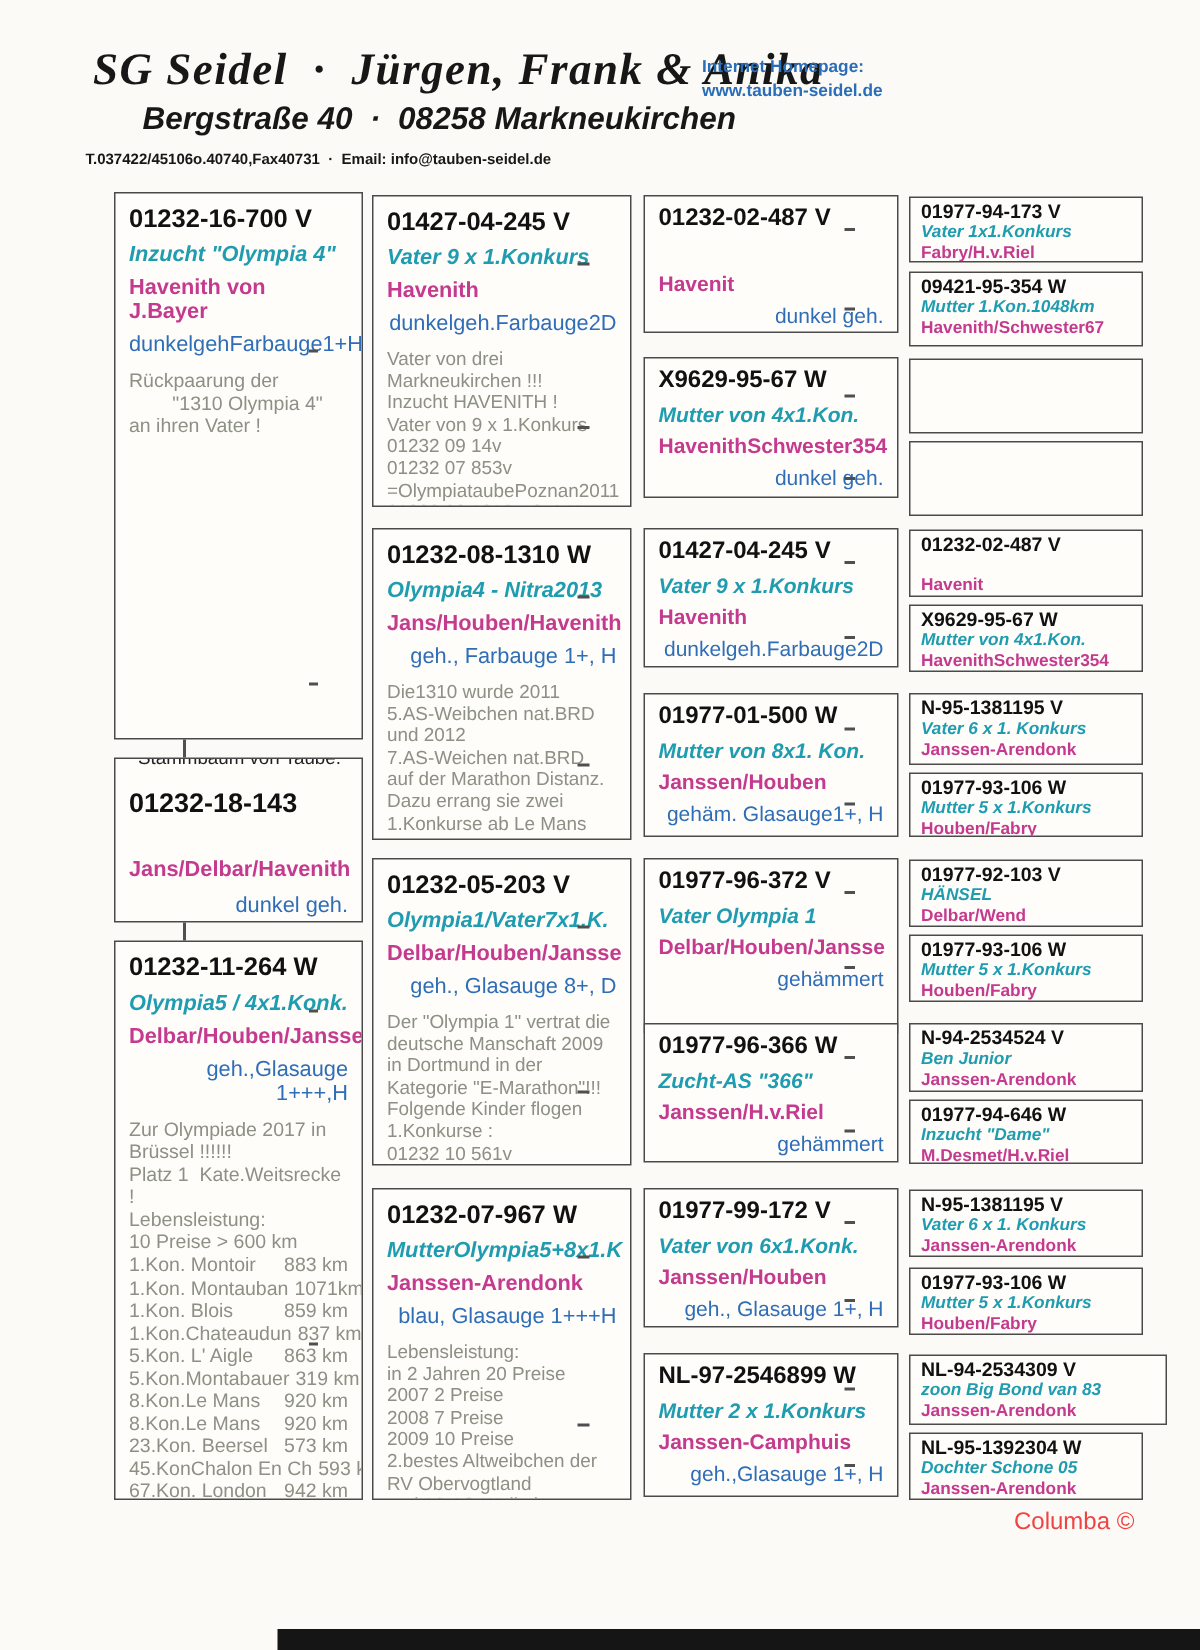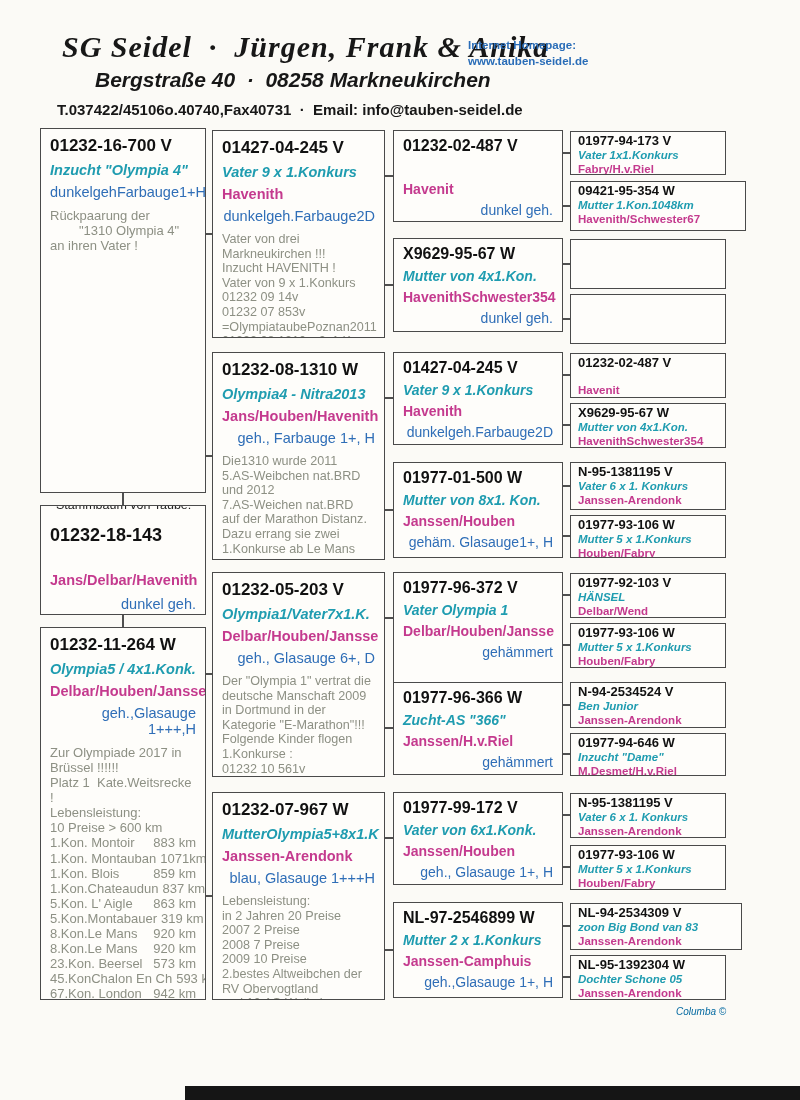--- a/index.html
+++ b/index.html
@@ -19,26 +19,26 @@
   .hdr-home{
     position:absolute;left:468px;top:38px;
     font-size:11.5px;font-weight:bold;color:#2a6db8;line-height:1.35;
   }
   .hdr-addr{
     position:absolute;left:95px;top:68px;
     font-style:italic;font-weight:bold;font-size:21px;color:#171717;white-space:pre;
   }
   .hdr-contact{
     position:absolute;left:57px;top:101px;
-    font-weight:bold;font-size:15px;color:#171717;white-space:pre;
+    font-weight:bold;font-size:10px;color:#171717;white-space:pre;
   }
   
   .card{
     position:absolute;background:#fefdfa;border:1px solid #4a4a4a;
-    box-sizing:border-box;overflow:hidden;
+    box-sizing:border-box;overflow:hidden;margin-left:36px;
   }
   .g1,.g2{padding:7px 9px 5px 9px;}
   .g3{padding:6px 9px 4px 9px;}
   .g4{padding:2px 7px 1px 7px;}
   .ring{font-weight:bold;color:#111;}
   .title{font-style:italic;font-weight:bold;color:#1f9cb0;}
   .strain{font-weight:bold;color:#c43a8e;}
   .desc{color:#2f6eb7;text-align:right;}
   .g1 .ring,.g2 .ring{font-size:17px;}
   .g1 .title,.g1 .strain,.g1 .desc,
@@ -61,37 +61,38 @@
   .subject .strain{margin-top:26px;font-size:14.5px;}
   .subject .desc{margin-top:8px;font-size:14.5px;}
   .legend{
     position:absolute;top:-8px;left:10px;background:#fefdfa;
     padding:0 5px;font-size:12.5px;color:#222;font-weight:normal;
   }
   
   .vline{position:absolute;width:2px;background:#4f4f4f;}
   .hline{position:absolute;height:2px;background:#4f4f4f;}
   
-  .brand{position:absolute;left:676px;top:1006px;font-size:10px;color:#0369a1;font-style:italic;}
+  .brand{position:absolute;left:676px;top:1006px;font-size:16px;color:#ef4444;}
   .scanbar{position:absolute;left:185px;top:1086px;width:615px;height:14px;background:#151515;}
 </style>
 </head>
 <body>
 
 <div class="hdr-title">SG Seidel  ·  Jürgen, Frank &amp; Anika</div>
 <div class="hdr-home">
   <div>Internet Homepage:</div>
   <div>www.tauben-seidel.de</div>
 </div>
 <div class="hdr-addr">Bergstraße 40  ·  08258 Markneukirchen</div>
 <div class="hdr-contact">T.037422/45106o.40740,Fax40731  ·  Email: info@tauben-seidel.de</div>
 
 <div class="card g1" style="left:40px;top:128px;width:166px;height:365px">
   <div class="ring">01232-16-700 V</div>
   <div class="title">Inzucht "Olympia 4"</div>
+  <div class="strain">Havenith von J.Bayer</div>
   <div class="desc">dunkelgehFarbauge1+H</div>
   <div class="notes"><div>Rückpaarung der</div><div>        "1310 Olympia 4"</div><div>an ihren Vater !</div></div>
 </div>
 
 <div class="card g1 subject" style="left:40px;top:505px;width:166px;height:110px">
   <span class="legend">Stammbaum von Taube:</span>
   <div class="ring">01232-18-143</div>
   <div class="strain">Jans/Delbar/Havenith</div>
   <div class="desc">dunkel geh.</div>
 </div>
@@ -116,21 +117,21 @@
   <div class="ring">01232-08-1310 W</div>
   <div class="title">Olympia4 - Nitra2013</div>
   <div class="strain">Jans/Houben/Havenith</div>
   <div class="desc">geh., Farbauge 1+, H</div>
   <div class="notes"><div>Die1310 wurde 2011</div><div>5.AS-Weibchen nat.BRD</div><div>und 2012</div><div>7.AS-Weichen nat.BRD</div><div>auf der Marathon Distanz.</div><div>Dazu errang sie zwei</div><div>1.Konkurse ab Le Mans am</div></div>
 </div>
 <div class="card g2" style="left:212px;top:572px;width:173px;height:205px">
   <div class="ring">01232-05-203 V</div>
   <div class="title">Olympia1/Vater7x1.K.</div>
   <div class="strain">Delbar/Houben/Jansse</div>
-  <div class="desc">geh., Glasauge 6+, D</div>
+  <div class="desc">geh., Glasauge 8+, D</div>
   <div class="notes"><div>Der "Olympia 1" vertrat die</div><div>deutsche Manschaft 2009</div><div>in Dortmund in der</div><div>Kategorie "E-Marathon"!!!</div><div>Folgende Kinder flogen</div><div>1.Konkurse :</div><div>01232 10 561v</div><div>22.06.14 Tongeren 486 km</div></div>
 </div>
 <div class="card g2" style="left:212px;top:792px;width:173px;height:208px">
   <div class="ring">01232-07-967 W</div>
   <div class="title">MutterOlympia5+8x1.K</div>
   <div class="strain">Janssen-Arendonk</div>
   <div class="desc">blau, Glasauge 1+++H</div>
   <div class="notes"><div>Lebensleistung:</div><div>in 2 Jahren 20 Preise</div><div>2007 2 Preise</div><div>2008 7 Preise</div><div>2009 10 Preise</div><div>2.bestes Altweibchen der</div><div>RV Obervogtland</div><div>und 16.AS-Weibchen</div></div>
 </div>
 
@@ -181,21 +182,21 @@
   <div class="title">Mutter 2 x 1.Konkurs</div>
   <div class="strain">Janssen-Camphuis</div>
   <div class="desc">geh.,Glasauge 1+, H</div>
 </div>
 
 <div class="card g4" style="left:570px;top:131px;width:156px;height:44px">
   <div class="ring">01977-94-173 V</div>
   <div class="title">Vater 1x1.Konkurs</div>
   <div class="strain">Fabry/H.v.Riel</div>
 </div>
-<div class="card g4" style="left:570px;top:181px;width:176px;height:50px">
+<div class="card g4" style="left:570px;top:181px;width:156px;height:50px">
   <div class="ring">09421-95-354 W</div>
   <div class="title">Mutter 1.Kon.1048km</div>
   <div class="strain">Havenith/Schwester67</div>
 </div>
 <div class="card g4" style="left:570px;top:239px;width:156px;height:50px">
   <div class="ring"></div>
   <div class="title"></div>
   <div class="strain"></div>
 </div>
 <div class="card g4" style="left:570px;top:294px;width:156px;height:50px">

